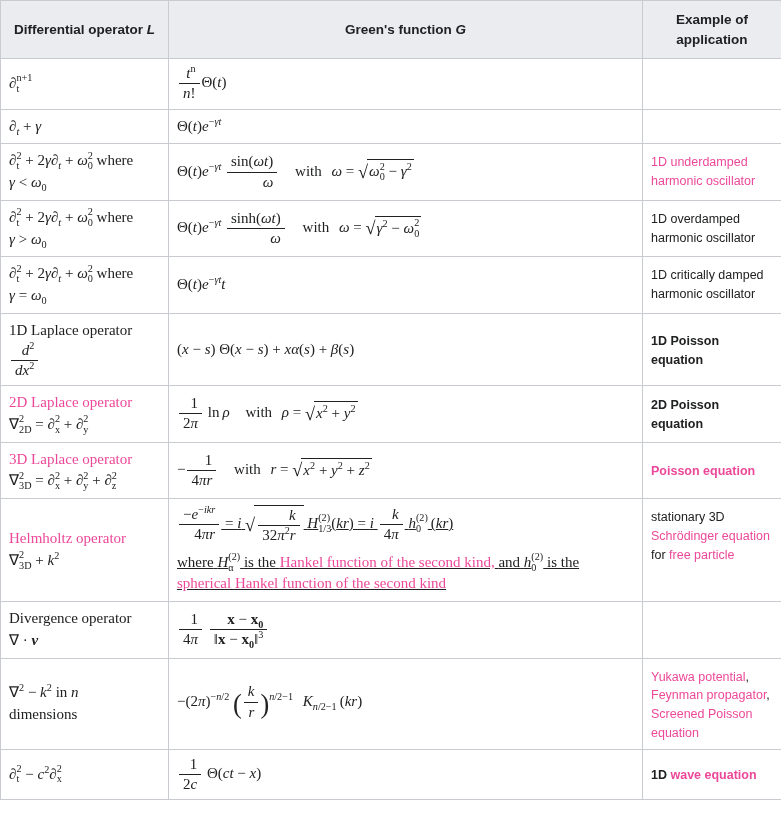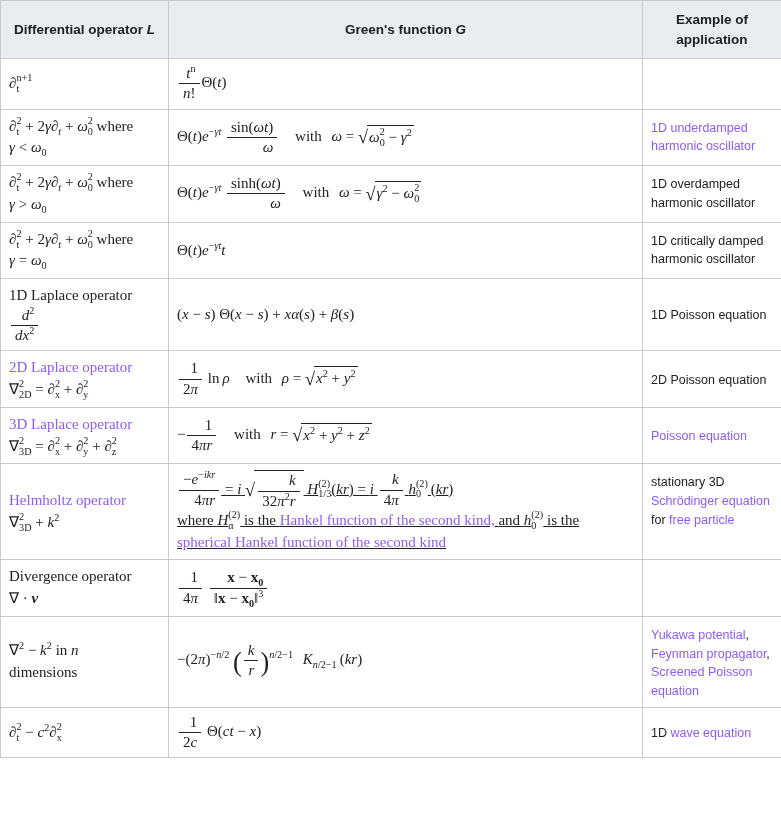--- a/index.html
+++ b/index.html
@@ -38,24 +38,24 @@
 
   td.col-op  { font-size: 15px; }
   td.col-g   { }
   td.col-ex  {
     font-family: "Liberation Sans", sans-serif;
     font-size: 12.5px;
     line-height: 1.5;
     vertical-align: top;
     padding-top: 9px;
   }
-  td.col-ex.mid { vertical-align: middle; padding-top: 8px;}
+  td.col-ex.mid { vertical-align: middle; padding-top: 8px; font-weight: bold;}
 
   a, .lnk {
-    color: #8b5cf6;
+    color: #ec4899;
     text-decoration: none;
     cursor: pointer;
   }
 
   
   .math {
     font-family: "Liberation Serif", serif;
     font-style: normal;
     white-space: nowrap;
   }
@@ -155,20 +155,29 @@
         <span class="math">∂<span class="subsup"><span>n+1</span><span>t</span></span></span>
       </td>
       <td class="col-g">
         <span class="math">
           <span class="frac"><span class="num"><span class="it">t</span><sup>n</sup></span><span class="den"><span class="it">n</span>!</span></span>Θ(<span class="it">t</span>)
         </span>
       </td>
       <td class="col-ex"></td>
     </tr>
 
+    <tr>
+      <td class="col-op">
+        <span class="math">∂<sub><span class="it">t</span></sub> + <span class="it">γ</span></span>
+      </td>
+      <td class="col-g">
+        <span class="math">Θ(<span class="it">t</span>)<span class="it">e</span><sup>−<span class="it">γt</span></sup></span>
+      </td>
+      <td class="col-ex"></td>
+    </tr>
 
 
     <tr>
       <td class="col-op stack2">
         <span class="math">∂<span class="subsup"><span>2</span><span>t</span></span> + 2<span class="it">γ</span>∂<sub><span class="it">t</span></sub> + <span class="it">ω</span><span class="subsup"><span>2</span><span>0</span></span></span>
         <span class="plain-label">where</span><br>
         <span class="math"><span class="it">γ</span> &lt; <span class="it">ω</span><sub>0</sub></span>
       </td>
       <td class="col-g">
         <span class="math">
@@ -283,21 +292,21 @@
           <span class="math">
             <span class="frac"><span class="num">−<span class="it">e</span><sup>−<span class="it">ikr</span></sup></span><span class="den">4<span class="it">πr</span></span></span>
             = <span class="it">i</span>
             <span class="sqrt"><span class="rad">√</span><span class="rand"><span class="frac"><span class="num"><span class="it">k</span></span><span class="den">32<span class="it">π</span><sup>2</sup><span class="it">r</span></span></span></span></span>
             <span class="it">H</span><span class="subsup"><span>(2)</span><span>1/3</span></span>(<span class="it">kr</span>)
             = <span class="it">i</span>
             <span class="frac"><span class="num"><span class="it">k</span></span><span class="den">4<span class="it">π</span></span></span>
             <span class="it">h</span><span class="subsup"><span>(2)</span><span>0</span></span> (<span class="it">kr</span>)
           </span>
         </span>
-        <span class="cellwrap" style="margin-top:0">
+        <span class="cellwrap" style="margin-top:7px">
           <span class="note">where</span>
           <span class="math"><span class="it">H</span><span class="subsup"><span>(2)</span><span>α</span></span></span>
           <span class="note">is the</span>
           <span class="lnk note">Hankel function of the second kind,</span>
           <span class="note">and</span>
           <span class="math"><span class="it">h</span><span class="subsup"><span>(2)</span><span>0</span></span></span>
           <span class="note">is the</span>
           <span class="lnk note">spherical Hankel function of the second kind</span>
         </span>
       </td>

